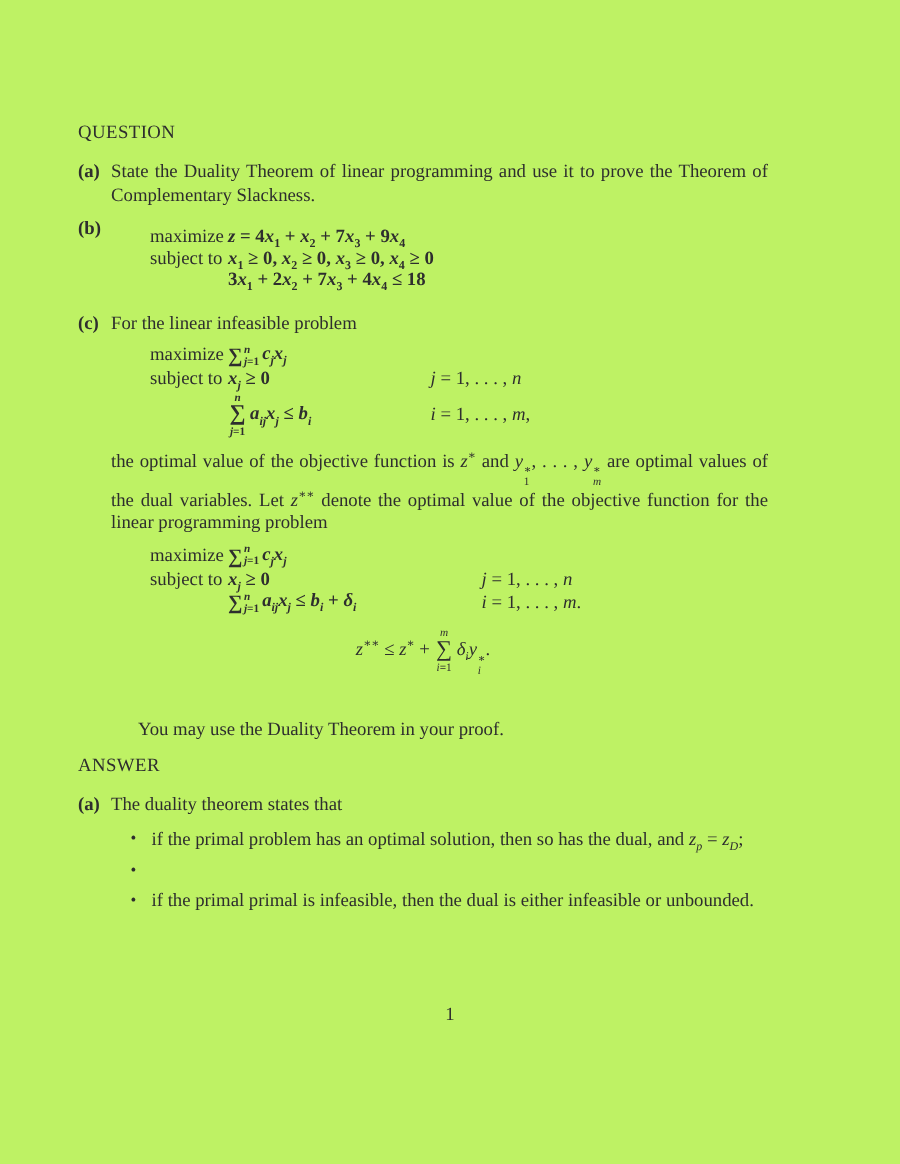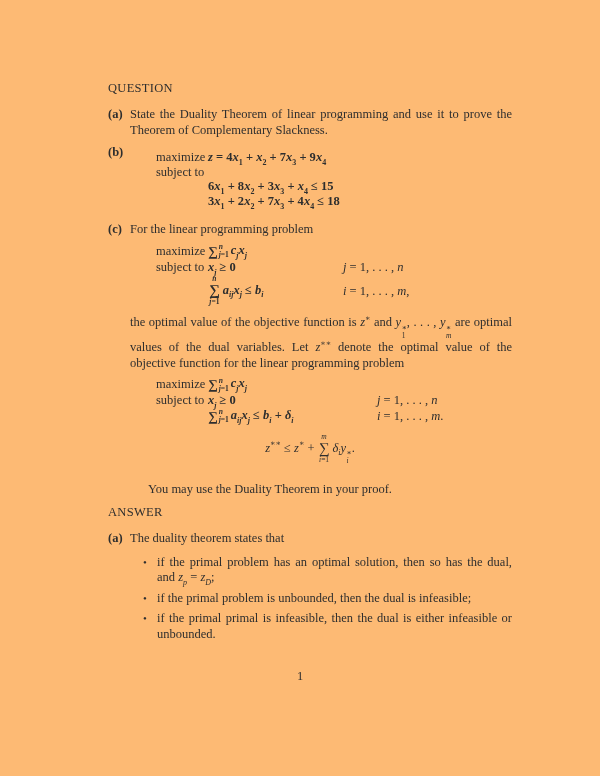--- a/index.html
+++ b/index.html
@@ -1,27 +1,27 @@
 <!DOCTYPE html>
 <html><head>
 <meta charset="utf-8">
 <style>
   html,body{margin:0;padding:0;background:#ffffff;}
   .page{
-    width:600px;height:776px;background:#fdba74;position:relative;
+    width:600px;height:776px;background:#bef264;position:relative;
     font-family:"Liberation Serif","DejaVu Serif",serif;
     font-size:12.5px;color:#2e2e2e;box-sizing:border-box;
-    padding:80px 88px 0 108px;overflow:hidden;
+    padding:80px 88px 0 52px;overflow:hidden;
   }
   .section-heading{line-height:16px;margin:0 0 11px 0;letter-spacing:0.3px;}
   .enum-item{display:flex;margin:0 0 7px 0;}
   .enum-marker{font-weight:bold;width:22px;flex-shrink:0;line-height:15.5px;}
   .enum-body{flex:1;min-width:0;}
   .jtext{margin:0;text-align:justify;line-height:15.5px;}
-  .pindent{text-indent:18px;margin-top:16px;}
+  .pindent{text-indent:18px;margin-top:28px;}
   i{font-style:italic;}
   sub,sup{font-size:8px;line-height:0;}
   
   .lp{margin:5px 0 7px 26px;}
   .lp-row{display:flex;align-items:center;line-height:14.5px;min-height:14.5px;}
   .lp-label{width:52px;flex-shrink:0;}
   .lp-expr{white-space:nowrap;font-weight:bold;}
   .lp-cond{white-space:nowrap;text-align:right;}
   .lp2 .lp-expr{width:135px;flex-shrink:0;}
   .lp3 .lp-expr{width:169px;flex-shrink:0;}
@@ -59,37 +59,34 @@
   <div class="enum-item">
     <span class="enum-marker">(b)</span>
     <div class="enum-body">
       <div class="lp lp1">
         <div class="lp-row">
           <span class="lp-label">maximize</span>
           <span class="lp-expr"><i>z</i> = 4<i>x</i><sub>1</sub> + <i>x</i><sub>2</sub> + 7<i>x</i><sub>3</sub> + 9<i>x</i><sub>4</sub></span>
         </div>
         <div class="lp-row">
           <span class="lp-label">subject to</span>
-        </div>
-        <div class="lp-row">
-          <span class="lp-label"></span>
-          <span class="lp-expr">6<i>x</i><sub>1</sub> + 8<i>x</i><sub>2</sub> + 3<i>x</i><sub>3</sub> + <i>x</i><sub>4</sub> ≤ 15</span>
+          <span class="lp-expr"><i>x</i><sub>1</sub> ≥ 0, <i>x</i><sub>2</sub> ≥ 0, <i>x</i><sub>3</sub> ≥ 0, <i>x</i><sub>4</sub> ≥ 0</span>
         </div>
         <div class="lp-row">
           <span class="lp-label"></span>
           <span class="lp-expr">3<i>x</i><sub>1</sub> + 2<i>x</i><sub>2</sub> + 7<i>x</i><sub>3</sub> + 4<i>x</i><sub>4</sub> ≤ 18</span>
         </div>
       </div>
     </div>
   </div>
 
   <div class="enum-item">
     <span class="enum-marker">(c)</span>
     <div class="enum-body">
-      <p class="jtext">For the linear programming problem</p>
+      <p class="jtext">For the linear infeasible problem</p>
 
       <div class="lp lp2">
         <div class="lp-row">
           <span class="lp-label">maximize</span>
           <span class="lp-expr"><span class="isum">
                 <span class="sig">∑</span>
                 <span class="lims">
                   <span><i>n</i></span>
                   <span><i>j</i>=1</span>
                 </span>
@@ -170,21 +167,20 @@
     <div class="enum-body">
       <p class="jtext">The duality theorem states that</p>
 
       <div class="bullets">
         <div class="bullet-row">
           <span class="bullet-glyph">•</span>
           <p class="jtext">if the primal problem has an optimal solution, then so has the dual, and <i>z</i><sub><i>p</i></sub> = <i>z</i><sub><i>D</i></sub>;</p>
         </div>
         <div class="bullet-row">
           <span class="bullet-glyph">•</span>
-          <p class="jtext">if the primal problem is unbounded, then the dual is infeasible;</p>
         </div>
         <div class="bullet-row">
           <span class="bullet-glyph">•</span>
           <p class="jtext">if the primal primal is infeasible, then the dual is either infeasible or unbounded.</p>
         </div>
       </div>
 
     </div>
   </div>
 

